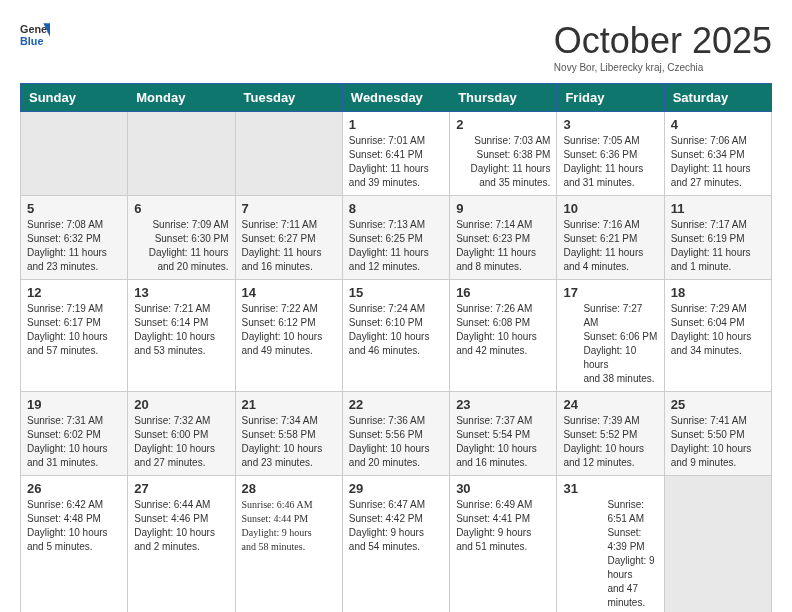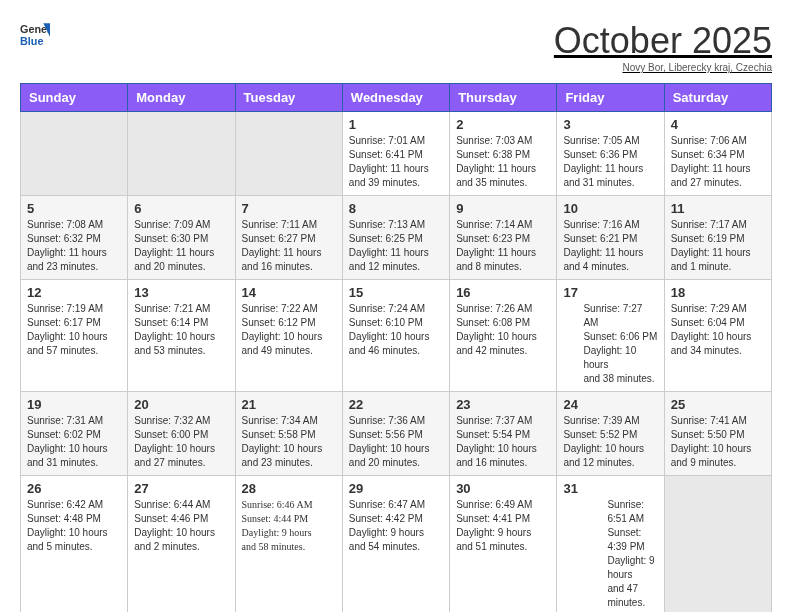--- a/index.html
+++ b/index.html
@@ -19,39 +19,38 @@
     .logo {
       display: flex;
       align-items: center;
       gap: 4px;
     }
     .logo-icon {
       width: 30px;
       height: 30px;
     }
     .title-block {
-      text-align: right;
-      text-decoration: underline;
+      text-align: left;
     }
     .month-title {
       font-size: 36px;
       font-weight: normal;
       color: #333;
     }
     .subtitle {
       font-size: 10px;
       color: #555;
     }
     .calendar {
       width: 100%;
       border-collapse: collapse;
       border: 1px solid #ccc;
     }
     .calendar th {
-      background-color: #8b5cf6;
+      background-color: #0f766e;
       color: #fff;
       text-align: left;
       padding: 6px 8px;
       font-size: 13px;
       border: 1px solid #2c5ea8;
     }
     .calendar td {
       vertical-align: top;
       padding: 5px 6px;
       border: 1px solid #ccc;
@@ -118,21 +117,21 @@
         <td class="empty-cell"></td>
         <td>
           <span class="day-num">1</span>
           <div class="day-info" style="white-space: pre-line;">Sunrise: 7:01 AM
 Sunset: 6:41 PM
 Daylight: 11 hours
 and 39 minutes.</div>
         </td>
         <td>
           <span class="day-num">2</span>
-          <div class="day-info" style="white-space: pre-line;">Sunrise: 7:03 AM
+          <div class="day-info" style="white-space: pre-line; text-align: right;">Sunrise: 7:03 AM
 Sunset: 6:38 PM
 Daylight: 11 hours
 and 35 minutes.</div>
         </td>
         <td>
           <span class="day-num">3</span>
           <div class="day-info" style="white-space: pre-line;">Sunrise: 7:05 AM
 Sunset: 6:36 PM
 Daylight: 11 hours
 and 31 minutes.</div>
@@ -148,21 +147,21 @@
       <tr>
         <td>
           <span class="day-num">5</span>
           <div class="day-info" style="white-space: pre-line;">Sunrise: 7:08 AM
 Sunset: 6:32 PM
 Daylight: 11 hours
 and 23 minutes.</div>
         </td>
         <td>
           <span class="day-num">6</span>
-          <div class="day-info" style="white-space: pre-line;">Sunrise: 7:09 AM
+          <div class="day-info" style="white-space: pre-line; text-align: right;">Sunrise: 7:09 AM
 Sunset: 6:30 PM
 Daylight: 11 hours
 and 20 minutes.</div>
         </td>
         <td>
           <span class="day-num">7</span>
           <div class="day-info" style="white-space: pre-line;">Sunrise: 7:11 AM
 Sunset: 6:27 PM
 Daylight: 11 hours
 and 16 minutes.</div>

